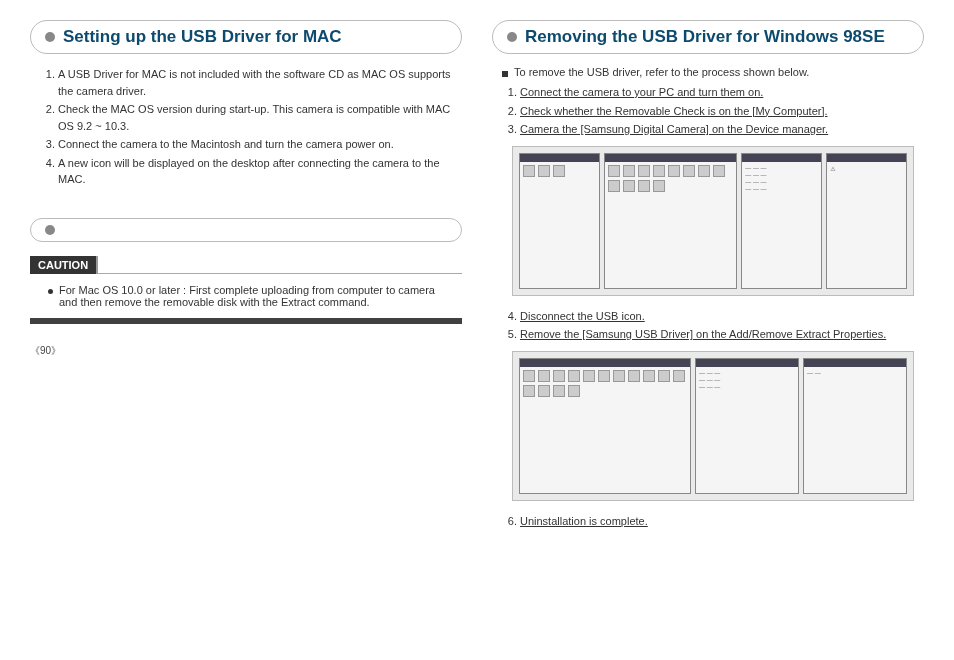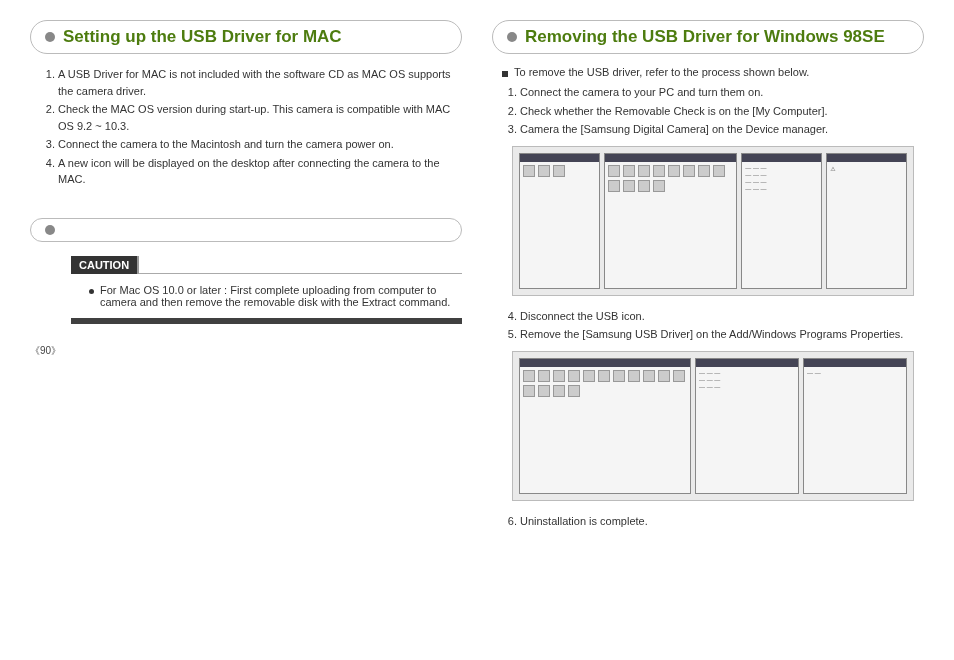--- a/index.html
+++ b/index.html
@@ -33,21 +33,21 @@
     width: 10px;
     height: 10px;
     border-radius: 50%;
     background: #888;
     flex-shrink: 0;
   }
   .section-header h2 {
     margin: 0;
     font-size: 17px;
     font-weight: bold;
-    color: #4d7c0f;
+    color: #0c4a6e;
   }
   ol.steps {
     margin: 0 0 30px 0;
     padding-left: 28px;
     line-height: 1.5;
   }
   ol.steps li {
     margin-bottom: 2px;
   }
   .intro-row {
@@ -58,21 +58,20 @@
   }
   .intro-row .sq {
     width: 6px;
     height: 6px;
     background: #333;
     margin-top: 4px;
     flex-shrink: 0;
   }
   .caution-box {
     margin-top: 14px;
-    margin-left: 41px;
   }
   .caution-label {
     display: inline-block;
     background: #333;
     color: #fff;
     font-weight: bold;
     font-size: 11px;
     padding: 3px 8px;
     border-right: 2px solid #999;
   }
@@ -135,20 +134,21 @@
   }
   .page-num {
     margin-top: 20px;
     font-size: 10px;
     color: #444;
   }
   ol.steps-tight {
     margin: 0 0 0 0;
     padding-left: 28px;
     line-height: 1.5;
+    text-decoration: underline;
   }
   ol.steps-tight li { margin-bottom: 2px; }
 </style>
 </head>
 <body>
 
 <div class="page">
 
   <div class="col">
 
@@ -232,21 +232,21 @@
         <div class="content" style="display:block;line-height:1.2">— — —<br>— — —<br>— — —<br>— — —</div>
       </div>
       <div class="win small">
         <div class="titlebar"></div>
         <div class="content" style="display:block">⚠</div>
       </div>
     </div>
 
     <ol class="steps-tight" start="4">
       <li>Disconnect the USB icon.</li>
-      <li>Remove the [Samsung USB Driver] on the Add/Windows Programs Properties.</li>
+      <li>Remove the [Samsung USB Driver] on the Add/Remove Extract Properties.</li>
     </ol>
 
     <div class="screenshot-area">
       <div class="win">
         <div class="titlebar"></div>
         <div class="content">
           <div class="ic"></div>
             <div class="ic"></div>
             <div class="ic"></div>
             <div class="ic"></div>

